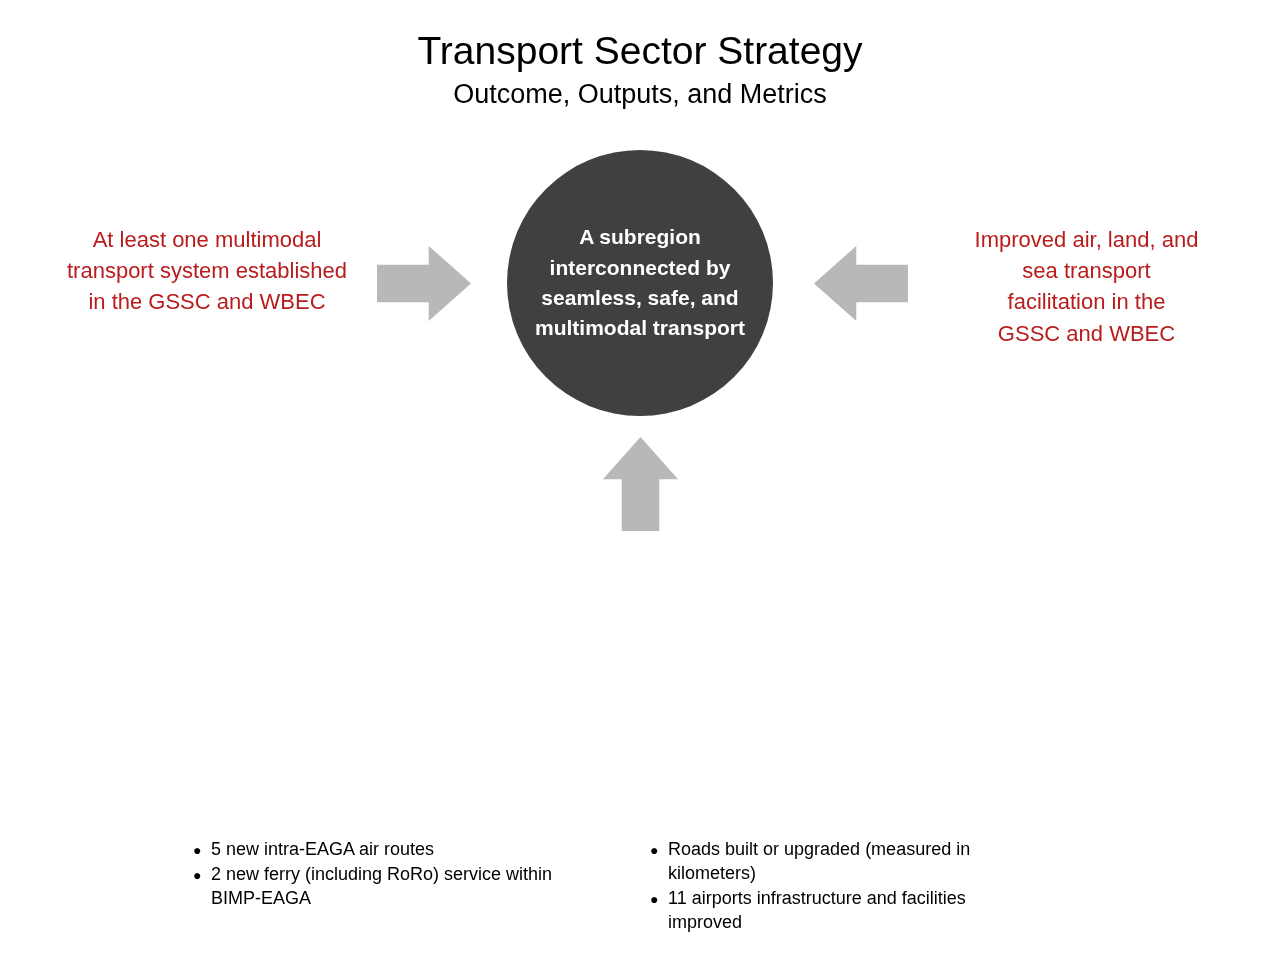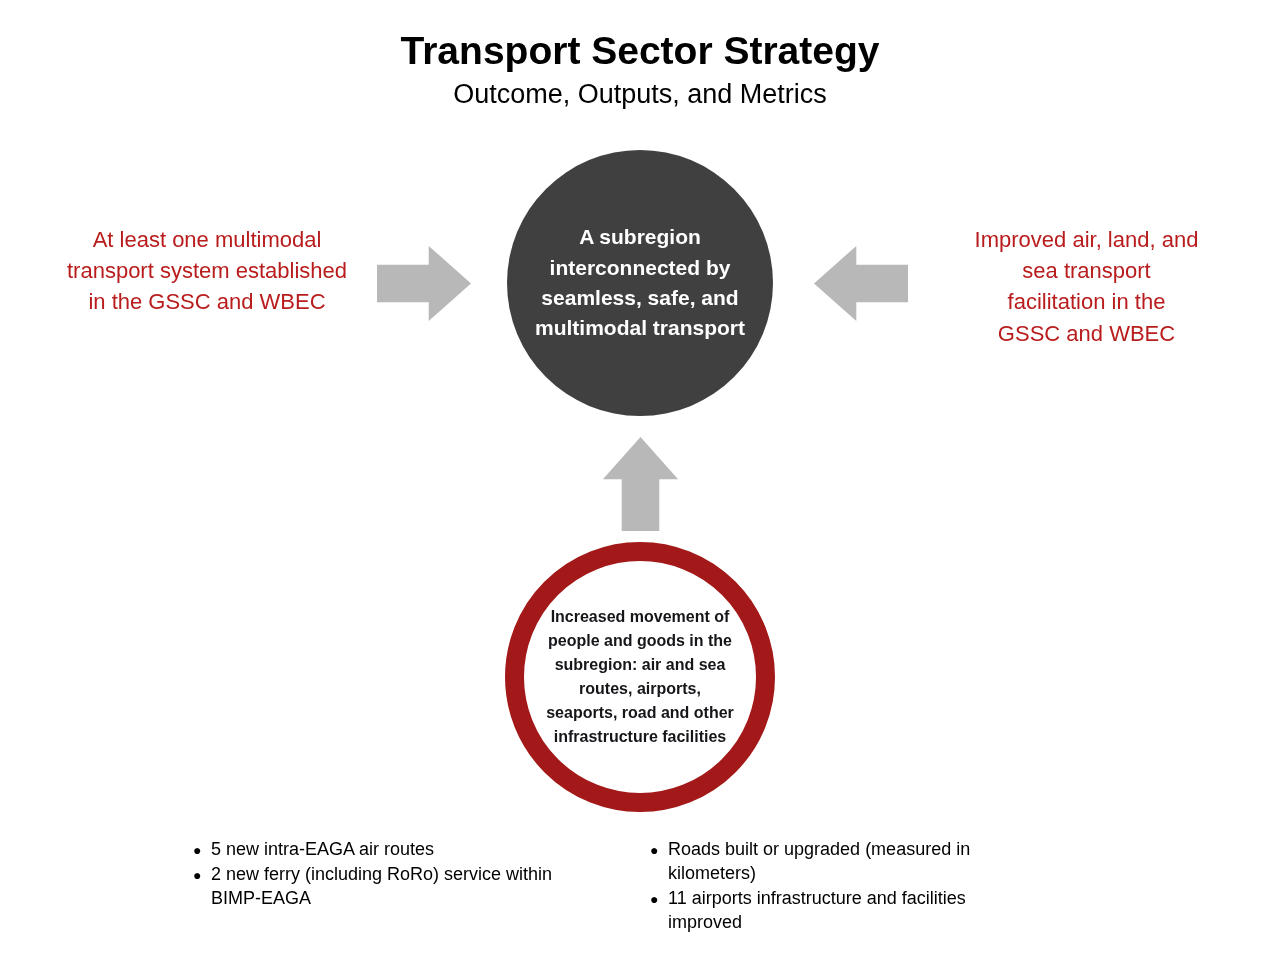--- a/index.html
+++ b/index.html
@@ -17,21 +17,21 @@
   }
   .header {
     position: absolute;
     top: 30px;
     left: 0;
     width: 100%;
     text-align: center;
   }
   .title {
     font-size: 39px;
-    font-weight: 700;
+    font-weight: 400;
     color: #000000;
     letter-spacing: 0px;
     line-height: 1.1;
   }
   .subtitle {
     font-size: 27px;
     font-weight: 400;
     color: #000000;
     margin-top: 6px;
   }
@@ -154,23 +154,20 @@
   </div>
 
   <div class="side-text right">Improved air, land, and sea transport facilitation in the GSSC and WBEC</div>
 
   <div class="arrow arrow-up-to-circle">
     <svg width="95" height="94" viewBox="0 0 100 100" aria-hidden="true">
       <polygon points="30,100 30,45 10,45 50,0 90,45 70,45 70,100" fill="#b8b8b8"></polygon>
     </svg>
   </div>
 
-  <div class="output-circle">
-    <div class="circle-text">Increased movement of people and goods in the subregion: air and sea routes, airports, seaports, road and other infrastructure facilities</div>
-  </div>
 
   <ul class="metric-list left">
     <li>
       <span class="bullet">●</span>
       <span>5 new intra-EAGA air routes</span>
     </li>
     <li>
       <span class="bullet">●</span>
       <span>2 new ferry (including RoRo) service within BIMP-EAGA</span>
     </li>

